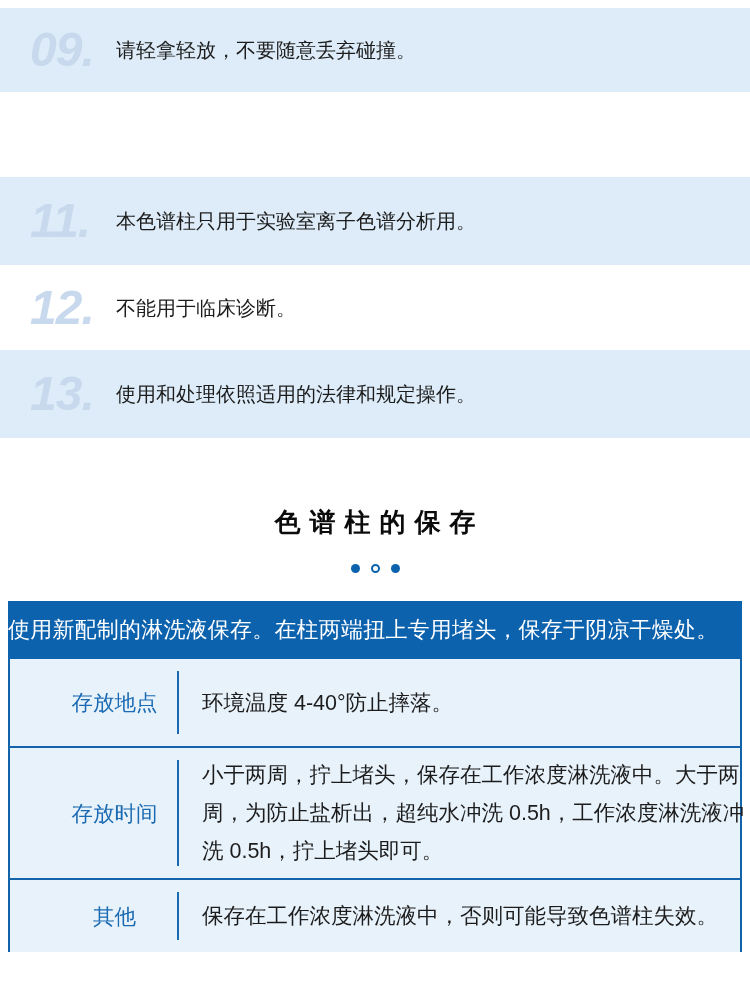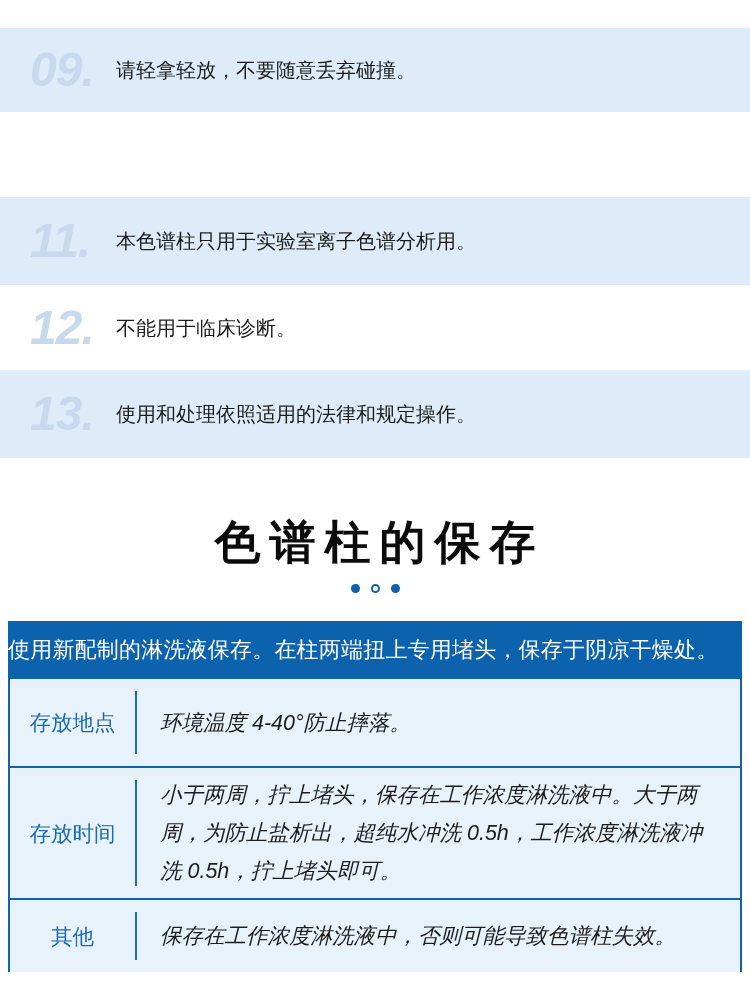--- a/index.html
+++ b/index.html
@@ -10,21 +10,21 @@
   }
   .page {
     position: relative;
     width: 750px;
     height: 983px;
     overflow: hidden;
     background: #ffffff;
   }
 
   
-  .notes { padding-top: 28px; }
+  .notes { padding-top: 8px; }
   .note-row {
     display: flex;
     align-items: center;
     width: 750px;
     box-sizing: border-box;
   }
   .note-row.shaded { background: var(--stripe-bg, #ddecf8); }
   .h84 { height: 84px; }
   .h85 { height: 85px; }
   .h88 { height: 88px; }
@@ -44,21 +44,21 @@
     width: 610px;
     font-size: 20px;
     line-height: 34px;
     color: var(--text-dark, #1c1c1c);
   }
 
   
   .title-block { margin-top: 67px; text-align: center; }
   .title {
     margin: 0;
-    font-size: 46px;
+    font-size: 26px;
     line-height: 34px;
     font-weight: bold;
     color: #0b0b0b;
   }
   .title span { letter-spacing: 9px; padding-left: 9px; }
   .dots {
     margin-top: 25px;
     display: flex;
     justify-content: center;
     align-items: center;
@@ -105,39 +105,39 @@
   .rh2 { height: 132px; }
   .rh3 { height: 74px; }
   .tlabel {
     flex: none;
     width: 125px;
     display: flex;
     align-items: center;
     justify-content: center;
     font-size: 21.5px;
     color: var(--label-blue, #1a6ab2);
+    padding-left: 42px;
   }
   .tsep {
     flex: none;
     width: 2px;
     margin: 12px 0;
     background: var(--label-blue, #1a6ab2);
   }
   .tcontent {
     display: flex;
     align-items: center;
     padding-left: 23px;
   }
   .tcontent span {
     display: block;
     width: 545px;
     font-size: 21.5px;
     line-height: 38px;
     color: var(--text-dark, #1c1c1c);
-    font-style: italic;
   }
 </style>
 </head>
 <body>
 
 <div class="page">
 
   <section class="notes">
     <div class="note-row shaded h84">
       <div class="note-num">09.</div>

